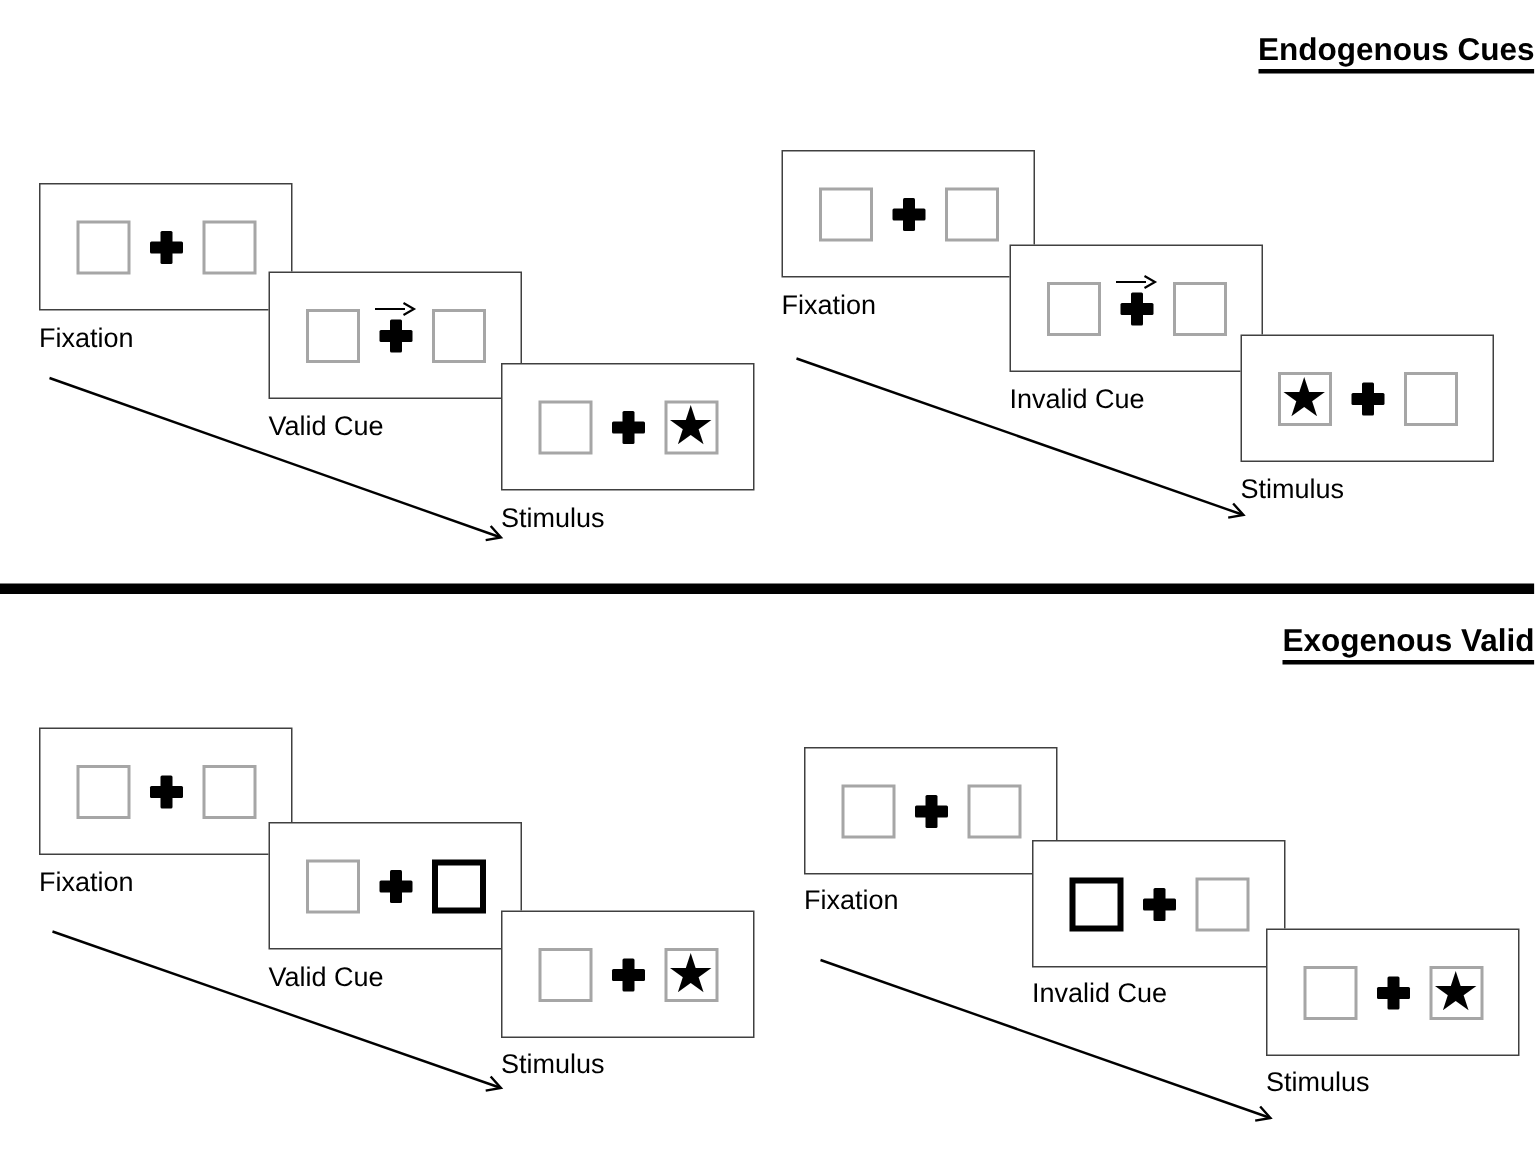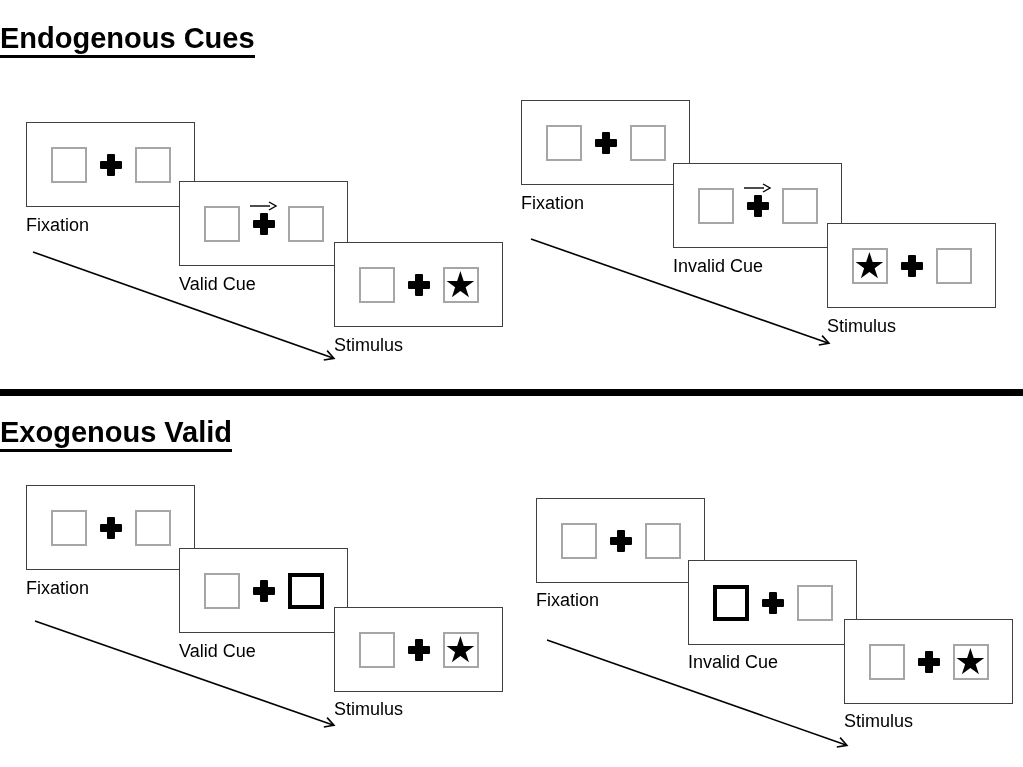--- a/index.html
+++ b/index.html
@@ -1,22 +1,22 @@
 <!DOCTYPE html>
 <html><head>
 <meta charset="utf-8">
 <style>
   html,body{margin:0;padding:0;background:#ffffff;}
   #canvas{
     position:relative;width:1023px;height:767px;background:#ffffff;
     font-family:"Liberation Sans",sans-serif;color:#000;overflow:hidden;
   }
   .sec-title{
-    position:absolute;left:0;width:100%;text-align:left;
-    font-size:29px;font-weight:700;letter-spacing:0px;
+    position:absolute;left:0;width:100%;text-align:right;
+    font-size:21px;font-weight:700;letter-spacing:0px;
   }
   .sec-title .u{border-bottom:3px solid #000;padding-bottom:1px;}
   .divider{position:absolute;left:0;width:100%;height:7px;background:#000;}
   .panel{
     position:absolute;width:169px;height:85px;background:#fff;
     border:1.5px solid #404040;box-sizing:border-box;
     display:flex;align-items:center;justify-content:center;gap:13px;
   }
   .box{
     width:36px;height:36px;border:2px solid #a6a6a6;box-sizing:border-box;

